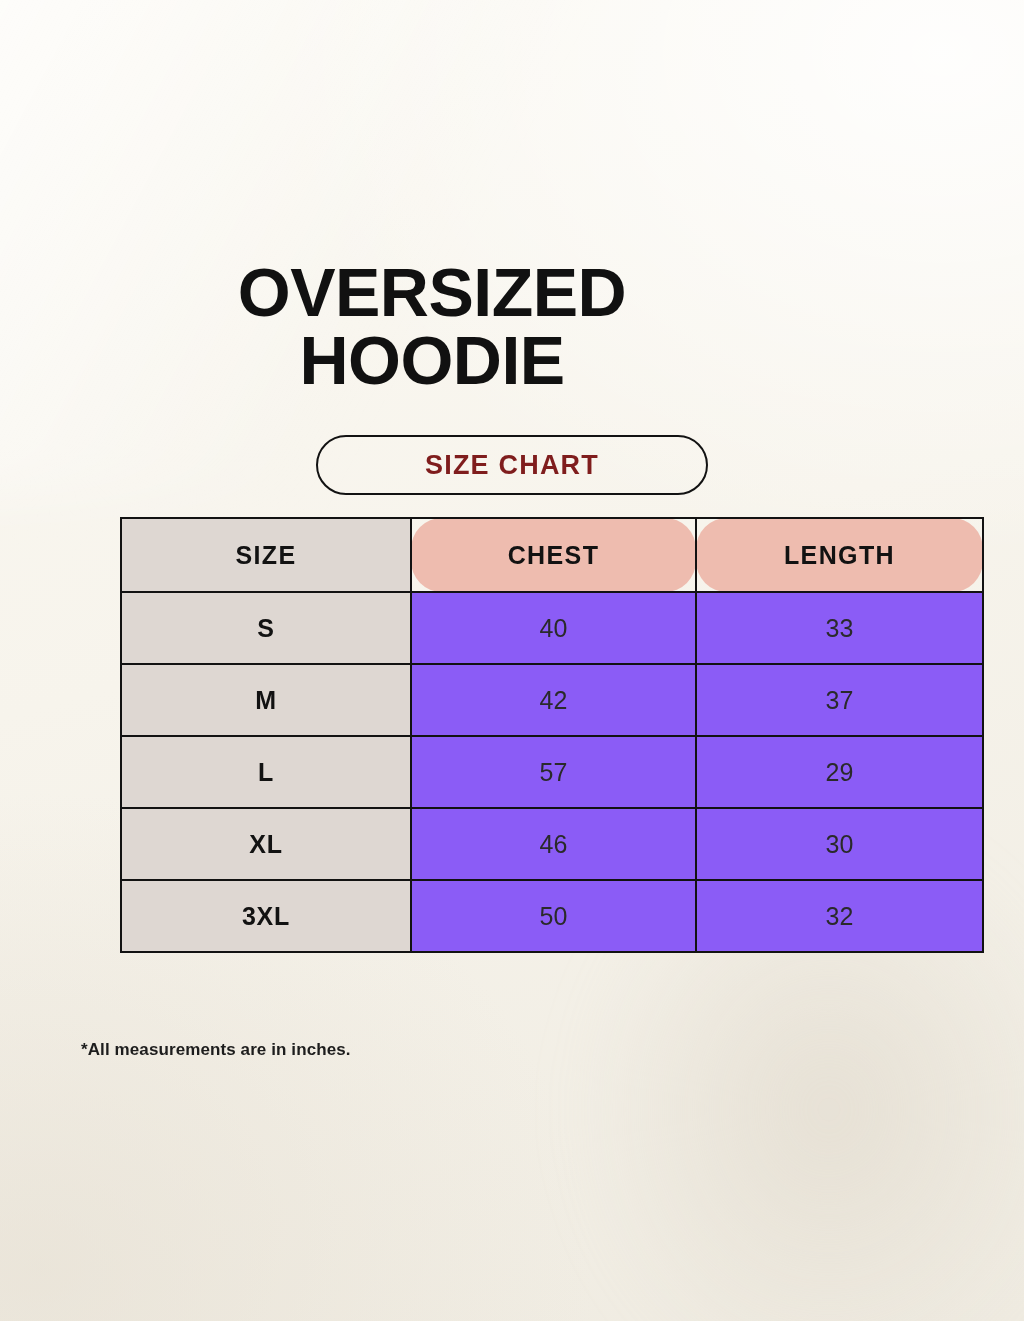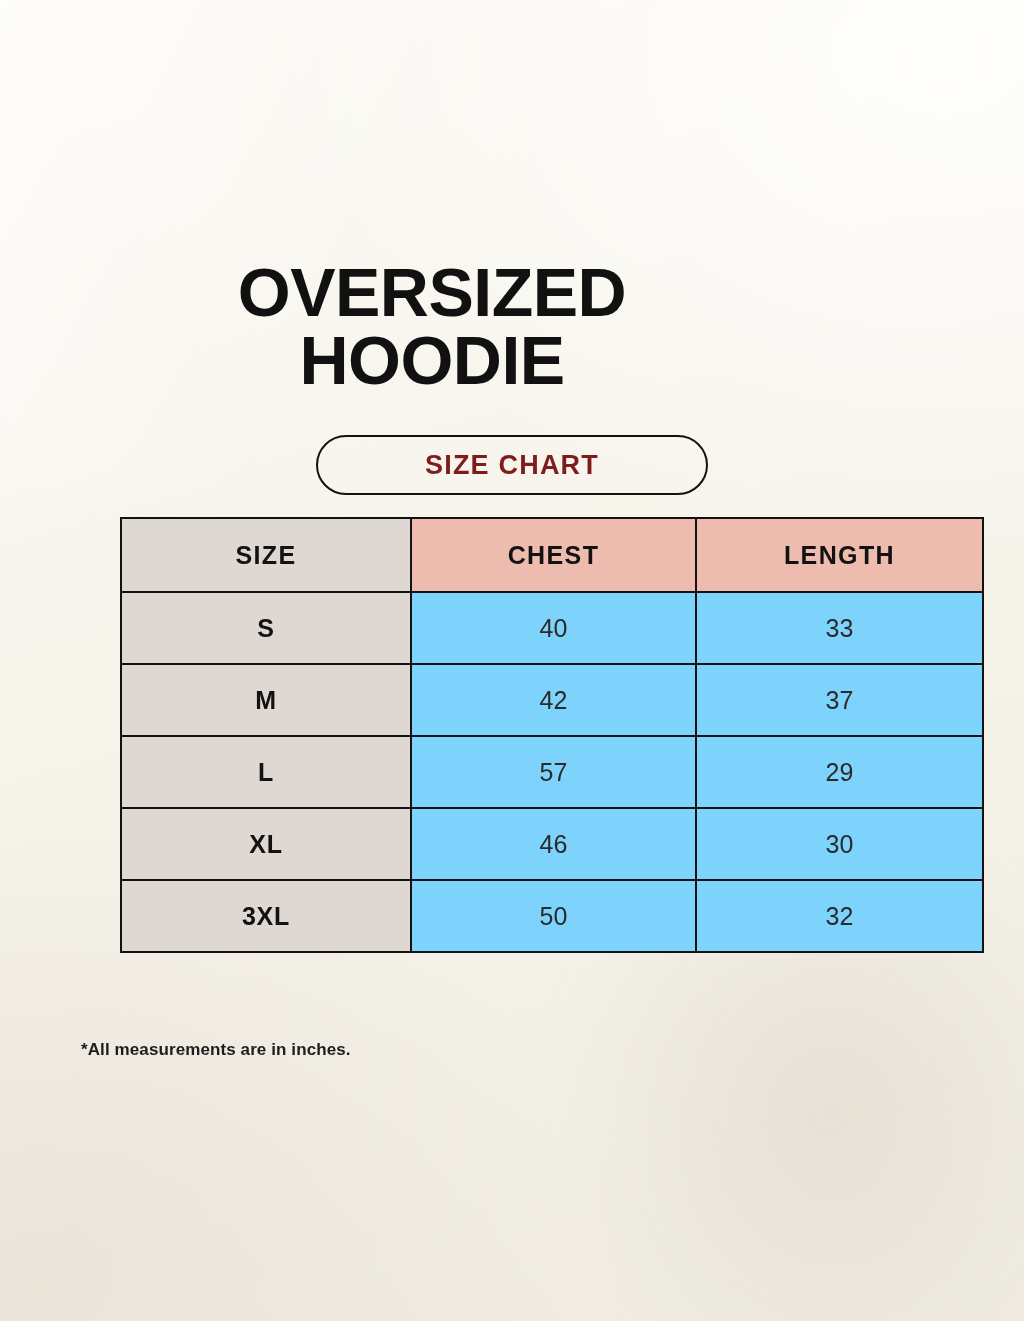--- a/index.html
+++ b/index.html
@@ -119,32 +119,32 @@
   }
 
   thead th {
     height: 74px;
     font-size: 25px;
     font-weight: bold;
     letter-spacing: 1.4px;
     color: #121212;
   }
   th.head-size   { background-color: #ded7d2; }
-  th.head-metric { background-color: #eebcaf; }
+  th.head-metric { background-color: #eebcaf; border-radius: 31px; }
 
   tbody td { height: 72px; }
   td.cell-size {
     background-color: #ded7d2;
     font-size: 25px;
     font-weight: bold;
     letter-spacing: 0.8px;
     color: #121212;
   }
   td.cell-value {
-    background-color: #7dd3fc;
+    background-color: #8b5cf6;
     font-size: 25px;
     font-weight: normal;
     color: #2a2a2a;
   }
 
   
   #footnote {
     position: absolute;
     left: 81px;
     top: 1040px;

